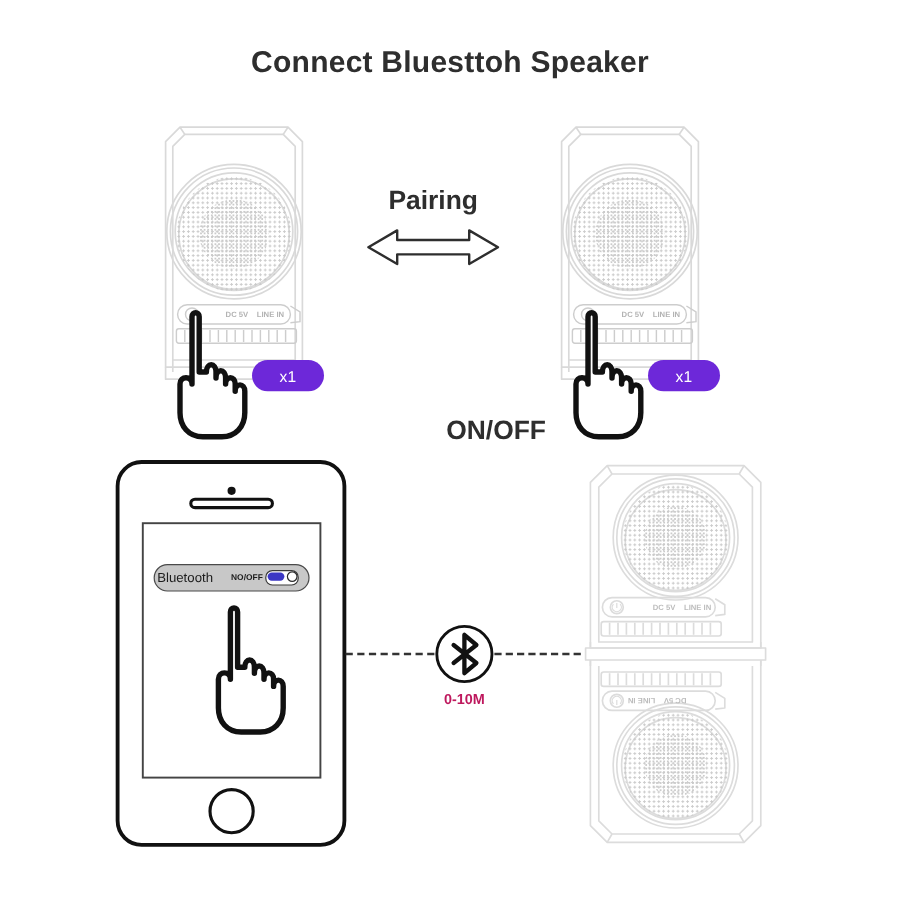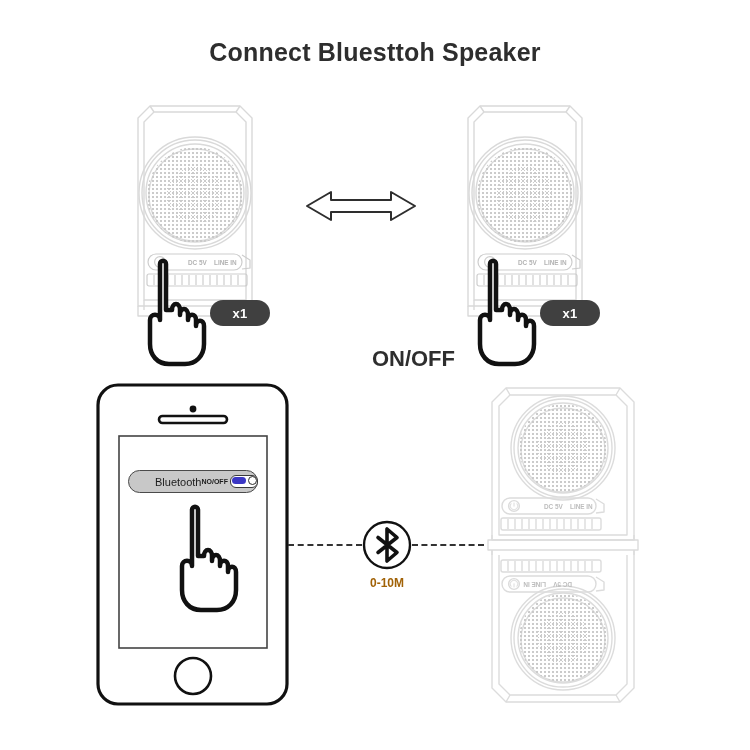--- a/index.html
+++ b/index.html
@@ -41,24 +41,24 @@
     opacity:.95;
   }
 
   
   .hand{position:absolute;}
   .hand svg{display:block;}
 
   
   .pill{
     position:absolute;
-    background:#404040;
+    background:#6d28d9;
     color:#ffffff;
     border-radius:14px;
-    font-size:13px;font-weight:bold;
+    font-size:13px;font-weight:normal;
     display:flex;align-items:center;justify-content:center;
     letter-spacing:.3px;
   }
 
   
   #pairing-label{
     position:absolute;left:306px;top:142px;width:110px;
     text-align:center;font-size:22px;font-weight:bold;
   }
   #pairing-arrow{position:absolute;left:305px;top:175px;width:112px;height:38px;}
@@ -77,21 +77,21 @@
     position:absolute;
     background:#c8c8c8;
     border:1.4px solid #4a4a4a;
     border-radius:12px;
     height:23px;
     display:flex;align-items:center;
     box-sizing:border-box;
   }
   .row-name{
     font-size:11px;color:#1c1c1c;
-    margin-left:26px;white-space:nowrap;
+    margin-left:2px;white-space:nowrap;
   }
   .row-right{
     margin-left:auto;margin-right:8px;
     display:flex;align-items:center;gap:2px;
     white-space:nowrap;
   }
   .toggle-text{font-size:7px;font-weight:bold;color:#1c1c1c;}
   .toggle{
     width:26px;height:11px;border-radius:6px;
     border:1.2px solid #3a3a3a;
@@ -109,21 +109,21 @@
     background:#ffffff;border:1.2px solid #2c2c2c;
     box-sizing:border-box;
   }
   .row-status{font-size:7px;color:#1c1c1c;}
 
   
   #bt-badge{position:absolute;left:362px;top:508px;width:50px;height:50px;}
   #bt-badge svg{display:block;}
   #bt-distance{
     position:absolute;left:352px;top:564px;width:70px;
-    text-align:center;font-size:12px;font-weight:bold;color:#a16207;
+    text-align:center;font-size:12px;font-weight:bold;color:#be185d;
   }
   .dash-line{
     position:absolute;height:0;
     border-top:2.4px dashed #333333;
   }
 
   
   #stack{position:absolute;left:478px;top:368px;width:170px;height:330px;}
   #stack>svg{position:absolute;left:0;top:0;}
 </style>
@@ -220,20 +220,21 @@
 
     <div class="hand" style="left:19px;top:158px;">
       <svg width="84" height="112" viewBox="0 0 84 112" xmlns="http://www.w3.org/2000/svg">
         <path d="M21 6 C21 1.5 27 1.5 27 6 L27 52 L33 52 C33 44 41 44 41 52 L41 57 C41 49 49 49 49 57 L49 62 C49 55 57 55 57 62 L57 68 C57 61 65 61 65 68 L65 86 C65 98 57 106 46 106 L30 106 C18 106 11 97 11 86 L11 62 C11 55 21 55 21 62 Z" fill="#ffffff" stroke="#111111" stroke-width="4.5" stroke-linejoin="round" stroke-linecap="round"></path>
       </svg>
     </div>
 
     <div class="pill" style="left:90px;top:200px;width:60px;height:26px;">x1</div>
   </div>
 
+  <div id="pairing-label" class="label-strong">Pairing</div>
   <div id="pairing-arrow">
     <svg width="112" height="38" viewBox="0 0 112 38" xmlns="http://www.w3.org/2000/svg">
       <path d="M2 19 L26 5 L26 13 L86 13 L86 5 L110 19 L86 33 L86 25 L26 25 L26 33 Z" fill="#ffffff" stroke="#2e2e2e" stroke-width="2" stroke-linejoin="round"></path>
     </svg>
   </div>
 
   <div id="onoff-label" class="label-strong">ON/OFF</div>
 
   <div id="phone">
     <svg width="195" height="325" viewBox="0 0 195 325" xmlns="http://www.w3.org/2000/svg">

